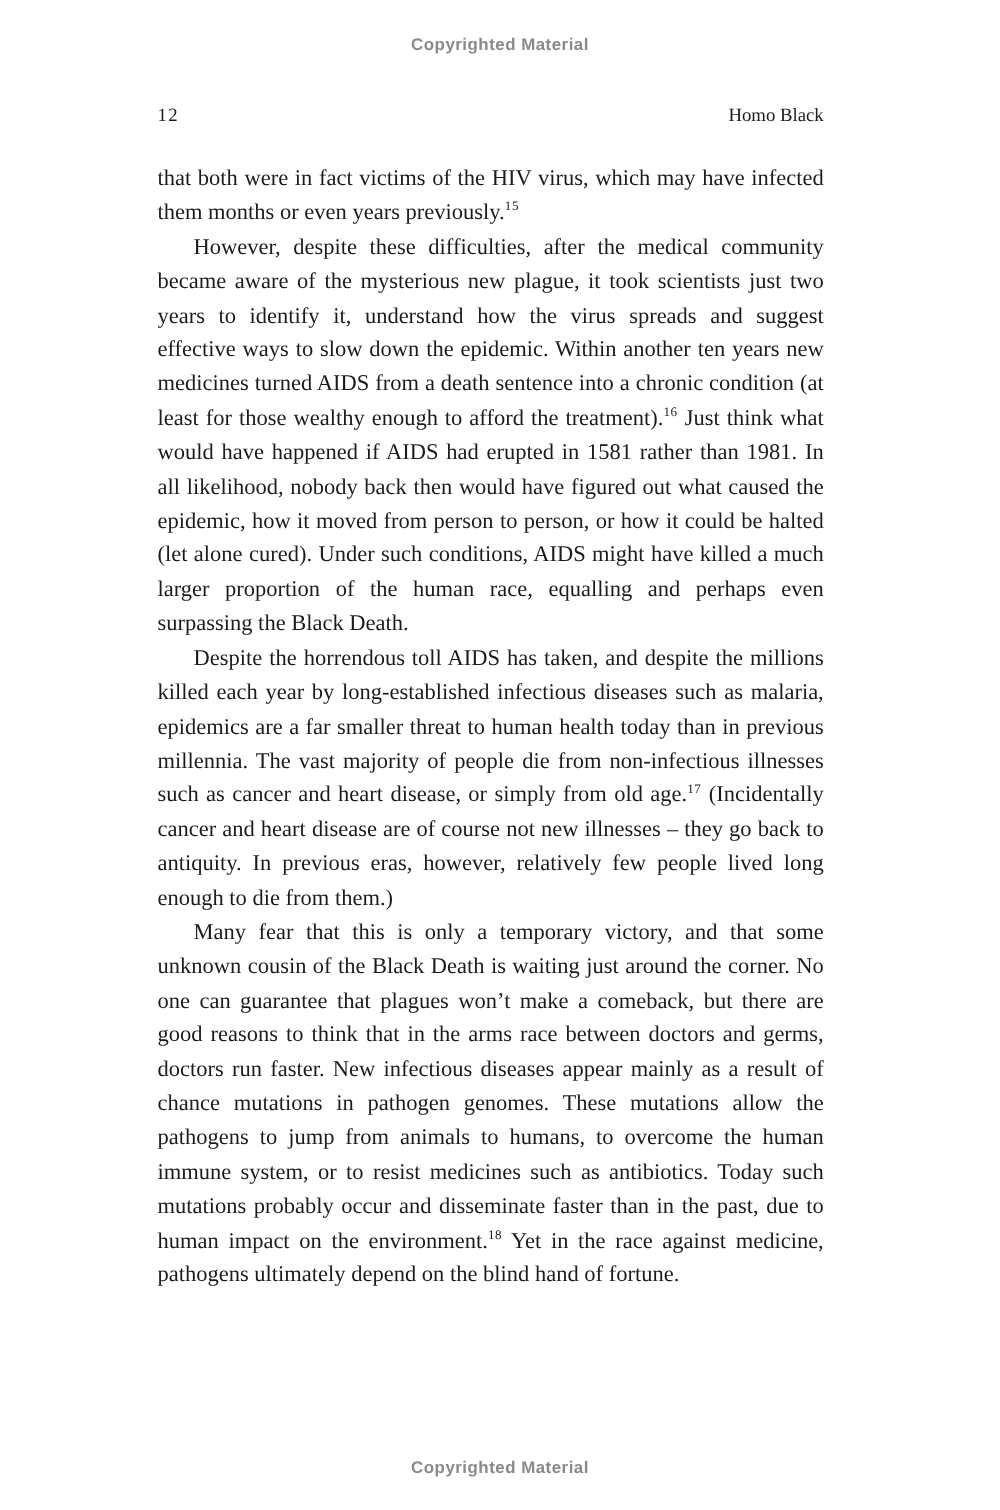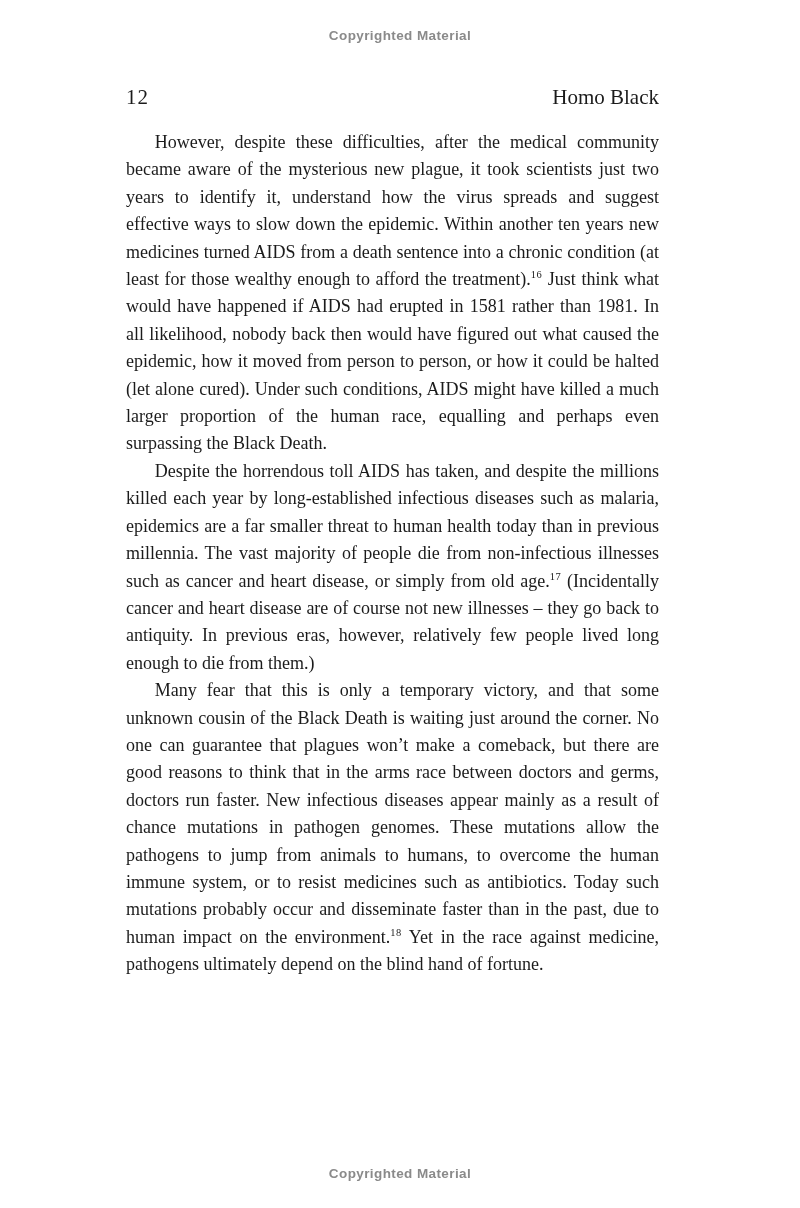--- a/index.html
+++ b/index.html
@@ -32,21 +32,21 @@
   .notice.top { top: 28px; }
   .notice.bottom { top: 1166px; }
   .header {
     position: absolute;
     top: 85px;
     left: 126px;
     width: 533px;
     display: flex;
     justify-content: space-between;
     align-items: baseline;
-    font-size: 21px;
+    font-size: 15px;
     color: #1b1b1b;
   }
   .header .page-number { letter-spacing: 1px; }
   .body-text {
     position: absolute;
     top: 129px;
     left: 126px;
     width: 533px;
     font-size: 18px;
     line-height: 27.4px;
@@ -68,20 +68,21 @@
 <div class="page">
 
   <div class="notice top">Copyrighted Material</div>
 
   <div class="header">
     <span class="page-number">12</span>
     <span class="running-title">Homo Black</span>
   </div>
 
   <div class="body-text">
+      <p class="">that both were in fact victims of the HIV virus, which may have infected them months or even years previously.<sup>15</sup></p>
       <p class="indent">However, despite these difficulties, after the medical community became aware of the mysterious new plague, it took scientists just two years to identify it, understand how the virus spreads and suggest effective ways to slow down the epidemic. Within another ten years new medicines turned AIDS from a death sentence into a chronic condition (at least for those wealthy enough to afford the treatment).<sup>16</sup> Just think what would have happened if AIDS had erupted in 1581 rather than 1981. In all likelihood, nobody back then would have figured out what caused the epidemic, how it moved from person to person, or how it could be halted (let alone cured). Under such conditions, AIDS might have killed a much larger proportion of the human race, equalling and perhaps even surpassing the Black Death.</p>
       <p class="indent">Despite the horrendous toll AIDS has taken, and despite the millions killed each year by long-established infectious diseases such as malaria, epidemics are a far smaller threat to human health today than in previous millennia. The vast majority of people die from non-infectious illnesses such as cancer and heart disease, or simply from old age.<sup>17</sup> (Incidentally cancer and heart disease are of course not new illnesses – they go back to antiquity. In previous eras, however, relatively few people lived long enough to die from them.)</p>
       <p class="indent">Many fear that this is only a temporary victory, and that some unknown cousin of the Black Death is waiting just around the corner. No one can guarantee that plagues won’t make a comeback, but there are good reasons to think that in the arms race between doctors and germs, doctors run faster. New infectious diseases appear mainly as a result of chance mutations in pathogen genomes. These mutations allow the pathogens to jump from animals to humans, to overcome the human immune system, or to resist medicines such as antibiotics. Today such mutations probably occur and disseminate faster than in the past, due to human impact on the environment.<sup>18</sup> Yet in the race against medicine, pathogens ultimately depend on the blind hand of fortune.</p>
     </div>
 
   <div class="notice bottom">Copyrighted Material</div>
 
 </div>
 
 </body></html>

